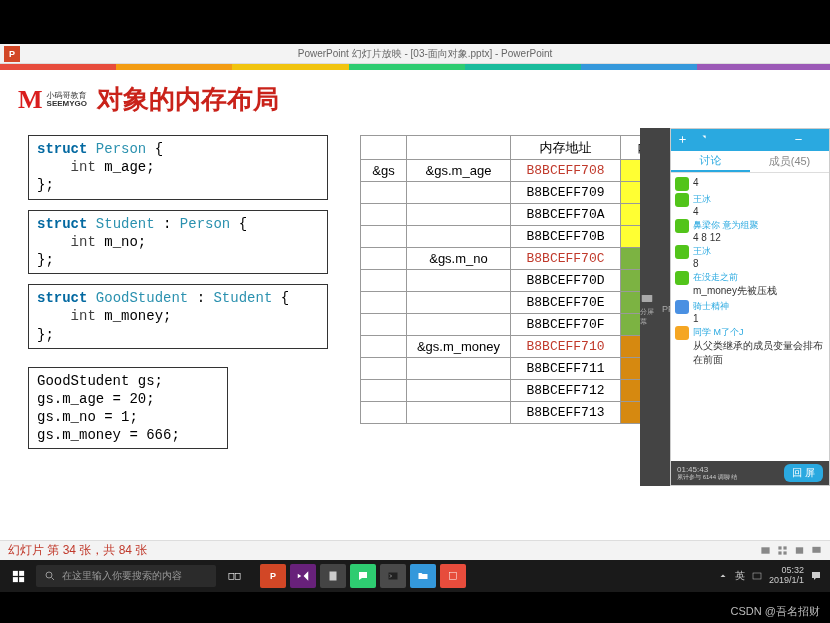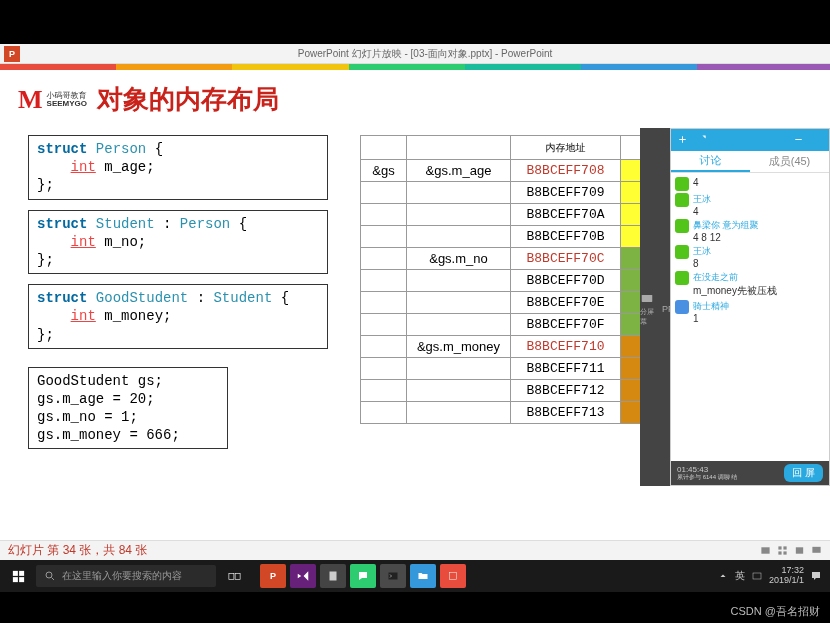--- a/index.html
+++ b/index.html
@@ -38,21 +38,21 @@
     .slide-title { font-size:26px; font-weight:bold; color:#c9221a; }
     
     .code-box {
       border:1px solid #333; padding:4px 8px;
       font-family: "Courier New", monospace;
       font-size:14px; line-height:1.3;
       margin-bottom:10px;
       width:300px; white-space:pre;
     }
     .kw-struct { color:#0369a1;font-weight:bold; }
-    .kw-int { color:#ef4444;text-decoration:underline; }
+    .kw-int { color:#404040; }
     .cls-person { color:#2b91af; }
     .cls-student { color:#2b91af; }
     .cls-goodstudent { color:#2b91af; }
     .left-col { position:absolute; left:28px; top:65px; }
     .usage-box {
       border:1px solid #333; padding:4px 8px;
       font-family: "Courier New", monospace;
       font-size:14px; line-height:1.3;
       width:200px; white-space:pre;
       margin-top:18px;
@@ -70,21 +70,21 @@
       min-width:38px;
     }
     .memtable .ptr { width:46px; }
     .memtable .field { width:104px; }
     .memtable .addr { width:110px; font-family:"Courier New",monospace; }
     .memtable .mem { width:60px; }
     .memtable .addr-red { color:#c0392b; }
     .memtable .y { background:#ffff33; }
     .memtable .g { background:#7cb342; }
     .memtable .o { background:#d68910; }
-    .memtable th { border:1px solid #999; font-weight:normal; height:24px; font-size:10px; padding:0 6px; }
+    .memtable th { border:1px solid #999; font-weight:normal; height:24px; font-size:13px; padding:0 6px; }
     .bullet { position:absolute; left:360px; top:390px; font-size:14px; color:#555; }
     .bullet::before { content:"■ "; color:#888; font-size:10px; }
     
     .watermark { position:absolute; top:76px; right:28px; color:rgba(180,180,180,.7); font-size:14px; display:flex; align-items:center; gap:4px; }
     .watermark svg { width:18px; height:18px; fill:rgba(180,180,180,.5); }
     
     .chat {
       position:absolute; top:128px; right:0; width:190px; height:358px;
       display:flex;
     }
@@ -365,20 +365,27 @@
             <div class="msg-text">m_money先被压栈</div>
           </div>
         </div>
         <div class="chat-msg">
           <div class="avatar bl"></div>
           <div class="msg-right">
             <div class="msg-user"><a>骑士精神</a></div>
             <div class="msg-text">1</div>
           </div>
         </div>
+        <div class="chat-msg">
+          <div class="avatar or"></div>
+          <div class="msg-right">
+            <div class="msg-user"><a>同学 M了个J</a></div>
+            <div class="msg-text">从父类继承的成员变量会排布在前面</div>
+          </div>
+        </div>
       </div>
     <div class="chat-foot">
       <div class="chat-timer">
         <div>01:45:43</div>
         <div style="font-size:6px">累计参与
 6144
 调聊 结</div>
       </div>
       <div class="chat-btn">回 屏</div>
     </div>
@@ -465,21 +472,21 @@
   </div>
   <div class="tray">
     <svg viewBox="0 0 24 24">
         <path d="M7 14l5-5 5 5z"></path>
       </svg>
     <span>英</span>
     <svg viewBox="0 0 24 24">
         <rect x="4" y="6" width="16" height="12" fill="none" stroke="#ccc"></rect>
       </svg>
     <div class="clock">
-      <div>17:32</div>
+      <div>05:32</div>
       <div>2019/1/1</div>
     </div>
     <svg viewBox="0 0 24 24">
         <path d="M4 4h16v12H12l-4 4v-4H4z"></path>
       </svg>
   </div>
 </div>
 
 <div class="bot-band"></div>
 <div class="csdn">CSDN @吾名招财</div>

